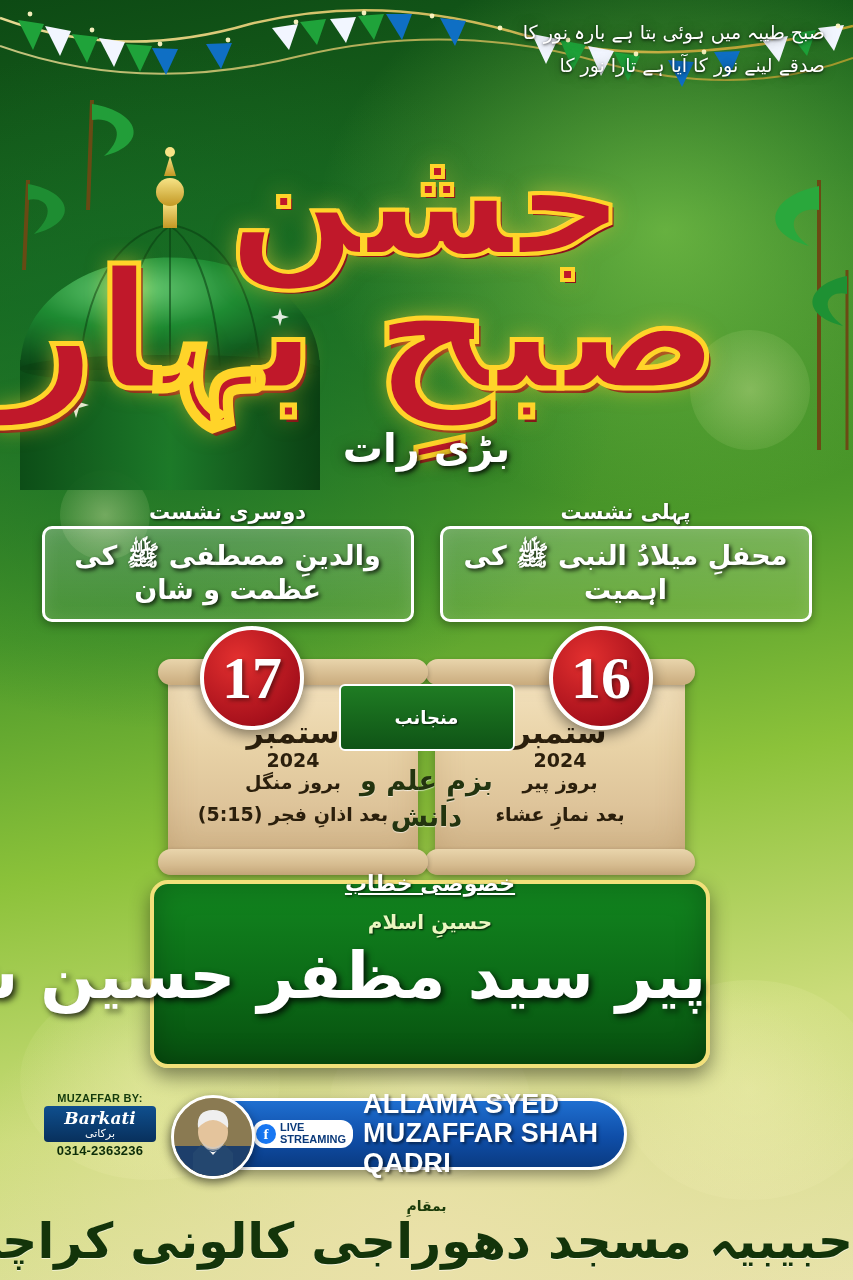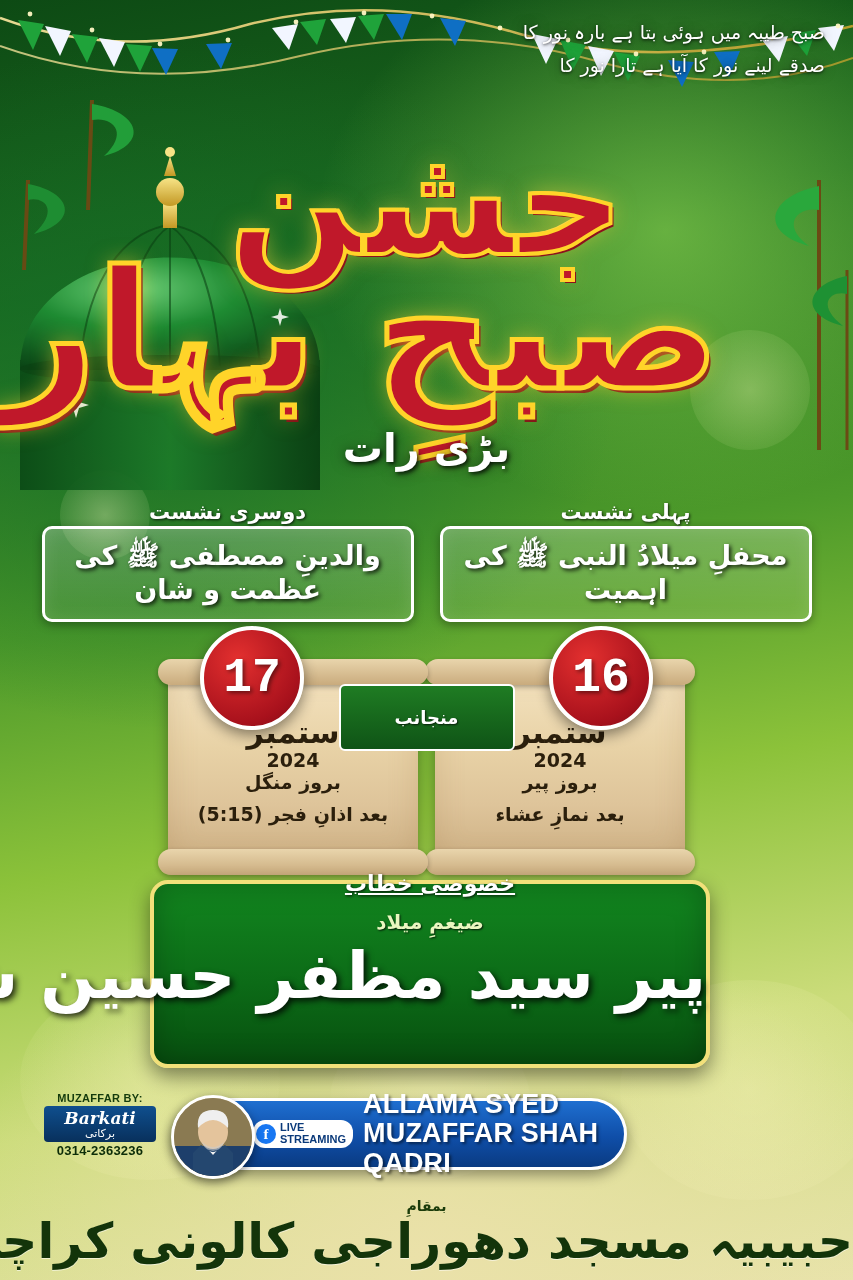--- a/index.html
+++ b/index.html
@@ -137,22 +137,22 @@
     font-family: "DejaVu Sans", sans-serif;
     color: #2b1f0c;
   }
   .day-badge {
     position: absolute; top: -14px; width: 104px; height: 104px;
     border-radius: 50%;
     background: radial-gradient(circle at 35% 30%, #e3302f, #a8111c 70%, #7d0b14 100%);
     border: 4px solid #ffffff;
     box-shadow: 0 5px 14px rgba(0,0,0,0.45);
     color: #ffffff;
-    font-family: Liberation Mono, monospace;
-    font-size: 48px; font-weight: bold;
+    font-family: Liberation Serif, serif;
+    font-size: 60px; font-weight: bold;
     display: flex; align-items: center; justify-content: center;
     text-shadow: 2px 2px 4px rgba(0,0,0,0.5);
     z-index: 4;
   }
   .badge-16 { right: 200px; }
   .badge-17 { left: 200px; }
   .scroll-month {
     font-size: 30px; font-weight: bold; margin-top: 26px; line-height: 1.1;
   }
   .scroll-year { font-size: 19px; font-weight: bold; }
@@ -469,26 +469,27 @@
         <div class="scroll-year">بروز منگل</div>
         <div class="scroll-time">بعد اذانِ فجر (5:15)</div>
       </div>
     </div>
 
     <div class="day-badge badge-16">16</div>
     <div class="day-badge badge-17">17</div>
 
     <div class="center-tag">
       <div class="center-tag-top">منجانب</div>
+      <div class="center-tag-body">بزمِ علم و دانش</div>
     </div>
   </div>
 
   <div class="speaker">
     <div class="speaker-kicker">خصوصی خطاب</div>
-    <div class="speaker-sub">ضیغمِ میلاد</div>
+    <div class="speaker-sub">حسینِ اسلام</div>
     <div class="speaker-name">پیر سید مظفر حسین شاہ قادری</div>
   </div>
 
   <div class="designer">
     <div class="designer-label">MUZAFFAR BY:</div>
     <div class="designer-card">
       <div class="designer-name">Barkati</div>
       <div class="designer-urdu">برکاتی</div>
     </div>
     <div class="designer-phone">0314-2363236</div>

